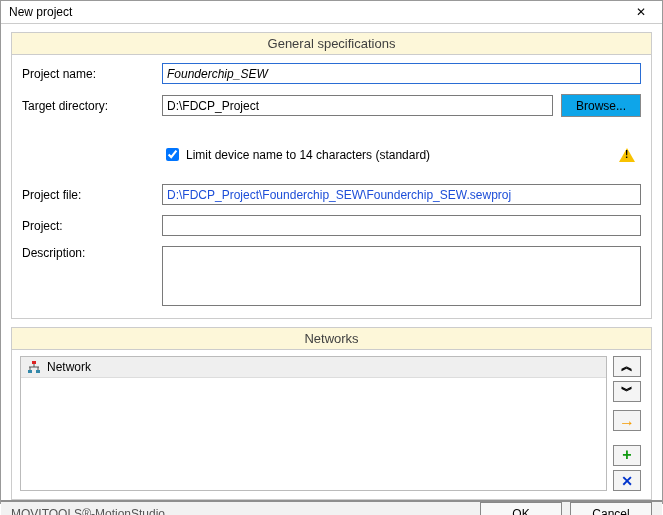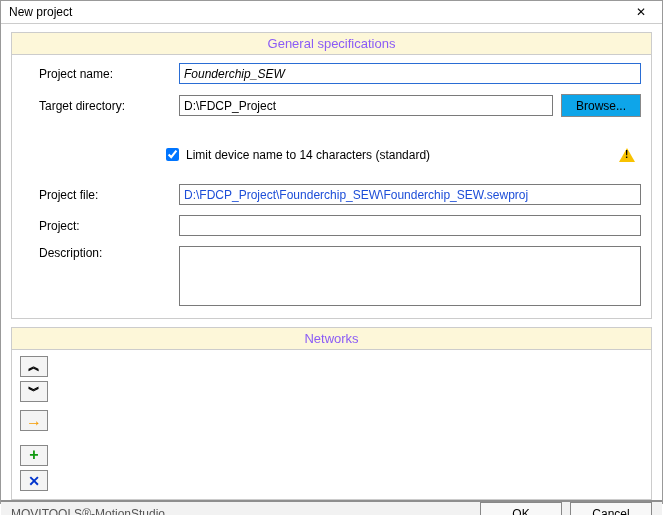--- a/index.html
+++ b/index.html
@@ -1,23 +1,23 @@
 <!DOCTYPE html>
 <html><head>
 <meta charset="utf-8">
 <style>
   * { box-sizing: border-box; font-family: "Segoe UI", Tahoma, sans-serif; font-size: 12px; }
   body { margin: 0; background: #fff; width: 663px; height: 515px; overflow: hidden; }
   .dialog { width: 663px; height: 504px; border: 1px solid #999; display: flex; flex-direction: column; background: #fff; }
   .titlebar { height: 28px; display: flex; align-items: center; justify-content: space-between; padding: 0 6px 0 8px; border-bottom: 1px solid #ccc; }
   .close-btn { width: 30px; height: 22px; display: flex; align-items: center; justify-content: center; font-size: 14px; }
   .content { flex: 1; padding: 8px 10px 0 10px; display: flex; flex-direction: column; }
-  .section-label-row { background: #fdf7d9; border: 1px solid #ccc; text-align: center; padding: 3px 0; color: #8b5cf6; font-size: 13px; }
+  .section-label-row { background: #fdf7d9; border: 1px solid #ccc; text-align: center; padding: 3px 0; color: #404040; font-size: 13px; }
   .section-box { border: 1px solid #ccc; border-top: none; padding: 8px 10px 12px 10px; display: flex; flex-direction: column; gap: 10px; }
-  .row { display: flex; align-items: center; margin-left: 17px; }
+  .row { display: flex; align-items: center; }
   .lbl { width: 140px; color: #000; }
   .txt-input { flex: 1; border: 1px solid #7a7a7a; height: 21px; padding: 0 4px; font-size: 12px; background: #fff; }
   .txt-input.hl { border: 1px solid #2a6dd4; font-style: italic; }
   .txt-input.ro { background: #fff; color: #1d4ed8; }
   .btn { border: 1px solid #888; background: #0ea5e9; height: 23px; padding: 0 14px; margin-left: 8px; cursor: default; }
   .check-row { display: flex; align-items: center; margin-left: 140px; margin-top: 18px; margin-bottom: 10px; }
   .check-row label { display: flex; align-items: center; gap: 4px; }
   .warn-icon { margin-left: auto; margin-right: 6px; width: 0; height: 0; border-left: 8px solid transparent; border-right: 8px solid transparent; border-bottom: 14px solid #f8c200; position: relative; }
   .warn-icon::after { content: "!"; position: absolute; left: -2px; top: 1px; font-size: 10px; font-weight: bold; color: #000; }
   .textarea { flex: 1; border: 1px solid #7a7a7a; height: 60px; padding: 2px 4px; resize: none; font-family: inherit; font-size: 12px; }
@@ -82,20 +82,36 @@
         <span class="lbl">Description:</span>
         <textarea class="textarea" style=""></textarea>
       </div>
 
     </div>
 
     <div style="height:8px"></div>
 
     <div class="section-label-row">Networks</div>
     <div class="networks-box">
+      <div class="netlist">
+        <div class="netlist-item">
+          <span class="net-icon">
+            <svg viewBox="0 0 14 14" width="14" height="14">
+              <rect x="5" y="1" width="4" height="3" fill="#d22"></rect>
+              <line x1="7" y1="4" x2="7" y2="7" stroke="#555" stroke-width="1"></line>
+              <line x1="2" y1="7" x2="12" y2="7" stroke="#555" stroke-width="1"></line>
+              <line x1="3" y1="7" x2="3" y2="10" stroke="#555" stroke-width="1"></line>
+              <line x1="11" y1="7" x2="11" y2="10" stroke="#555" stroke-width="1"></line>
+              <rect x="1" y="10" width="4" height="3" fill="#38a"></rect>
+              <rect x="9" y="10" width="4" height="3" fill="#38a"></rect>
+            </svg>
+          </span>
+          <span>Network</span>
+        </div>
+      </div>
       <div class="side-btns">
         <button class="sbtn">
           <span style="font-weight:bold">︽</span>
         </button>
         <button class="sbtn">
           <span style="font-weight:bold">︾</span>
         </button>
         <div class="spacer"></div>
         <button class="sbtn">
           <span style="color:#f49b00;font-weight:bold;font-size:16px">→</span>

